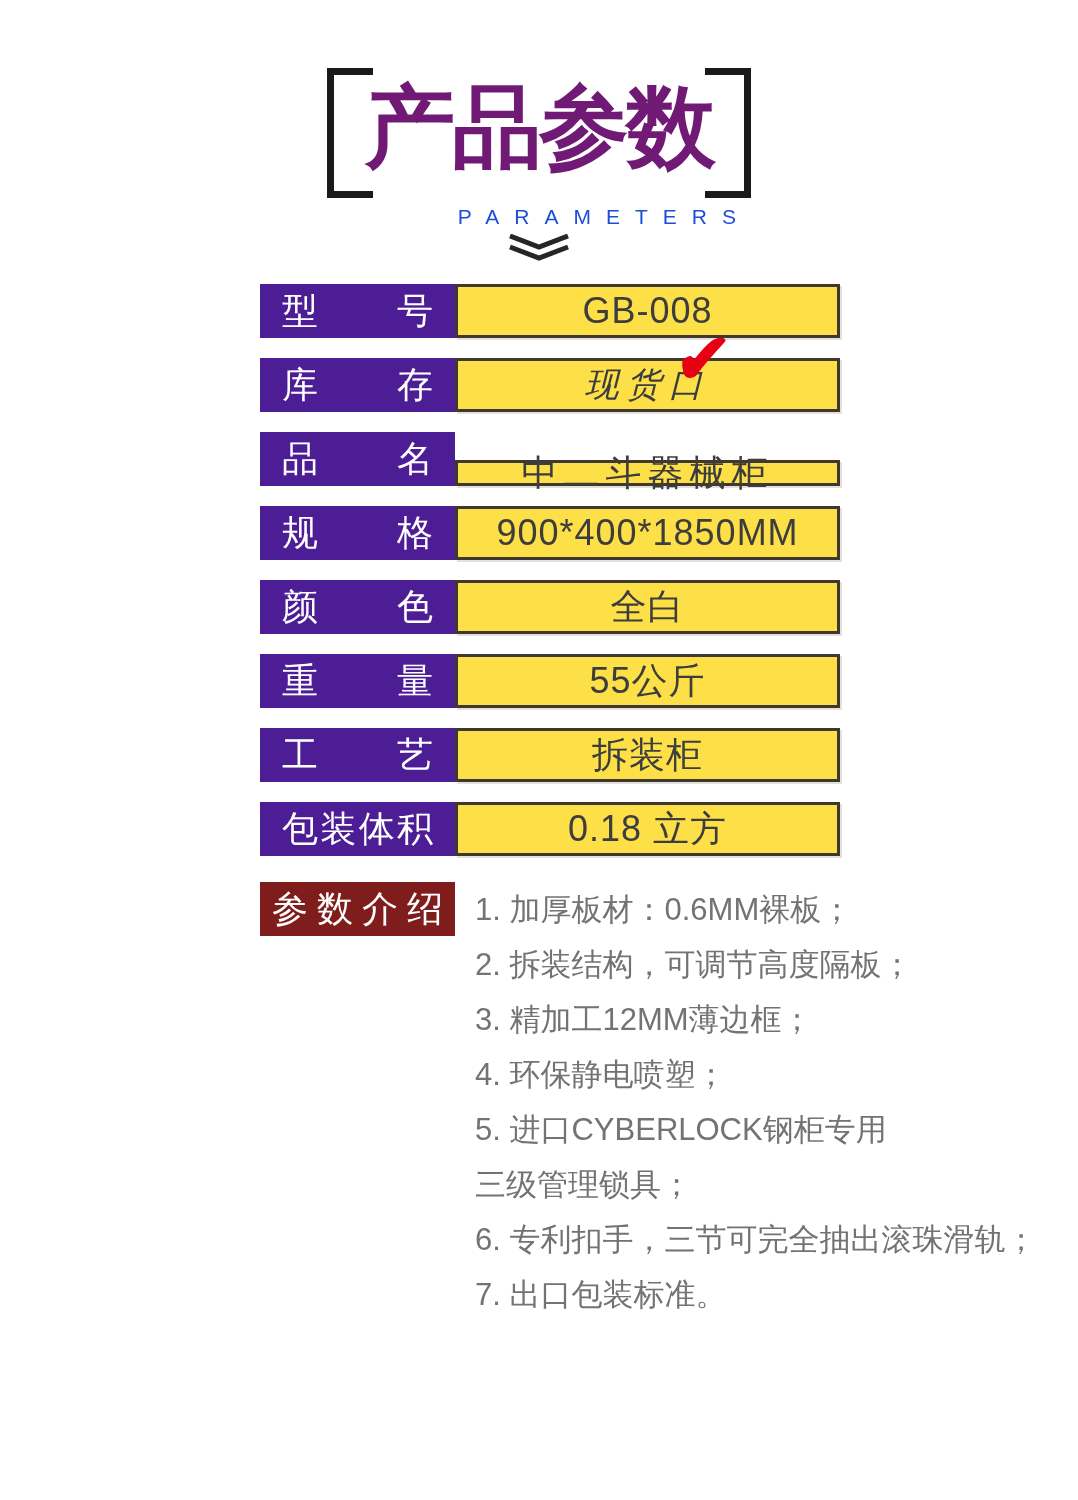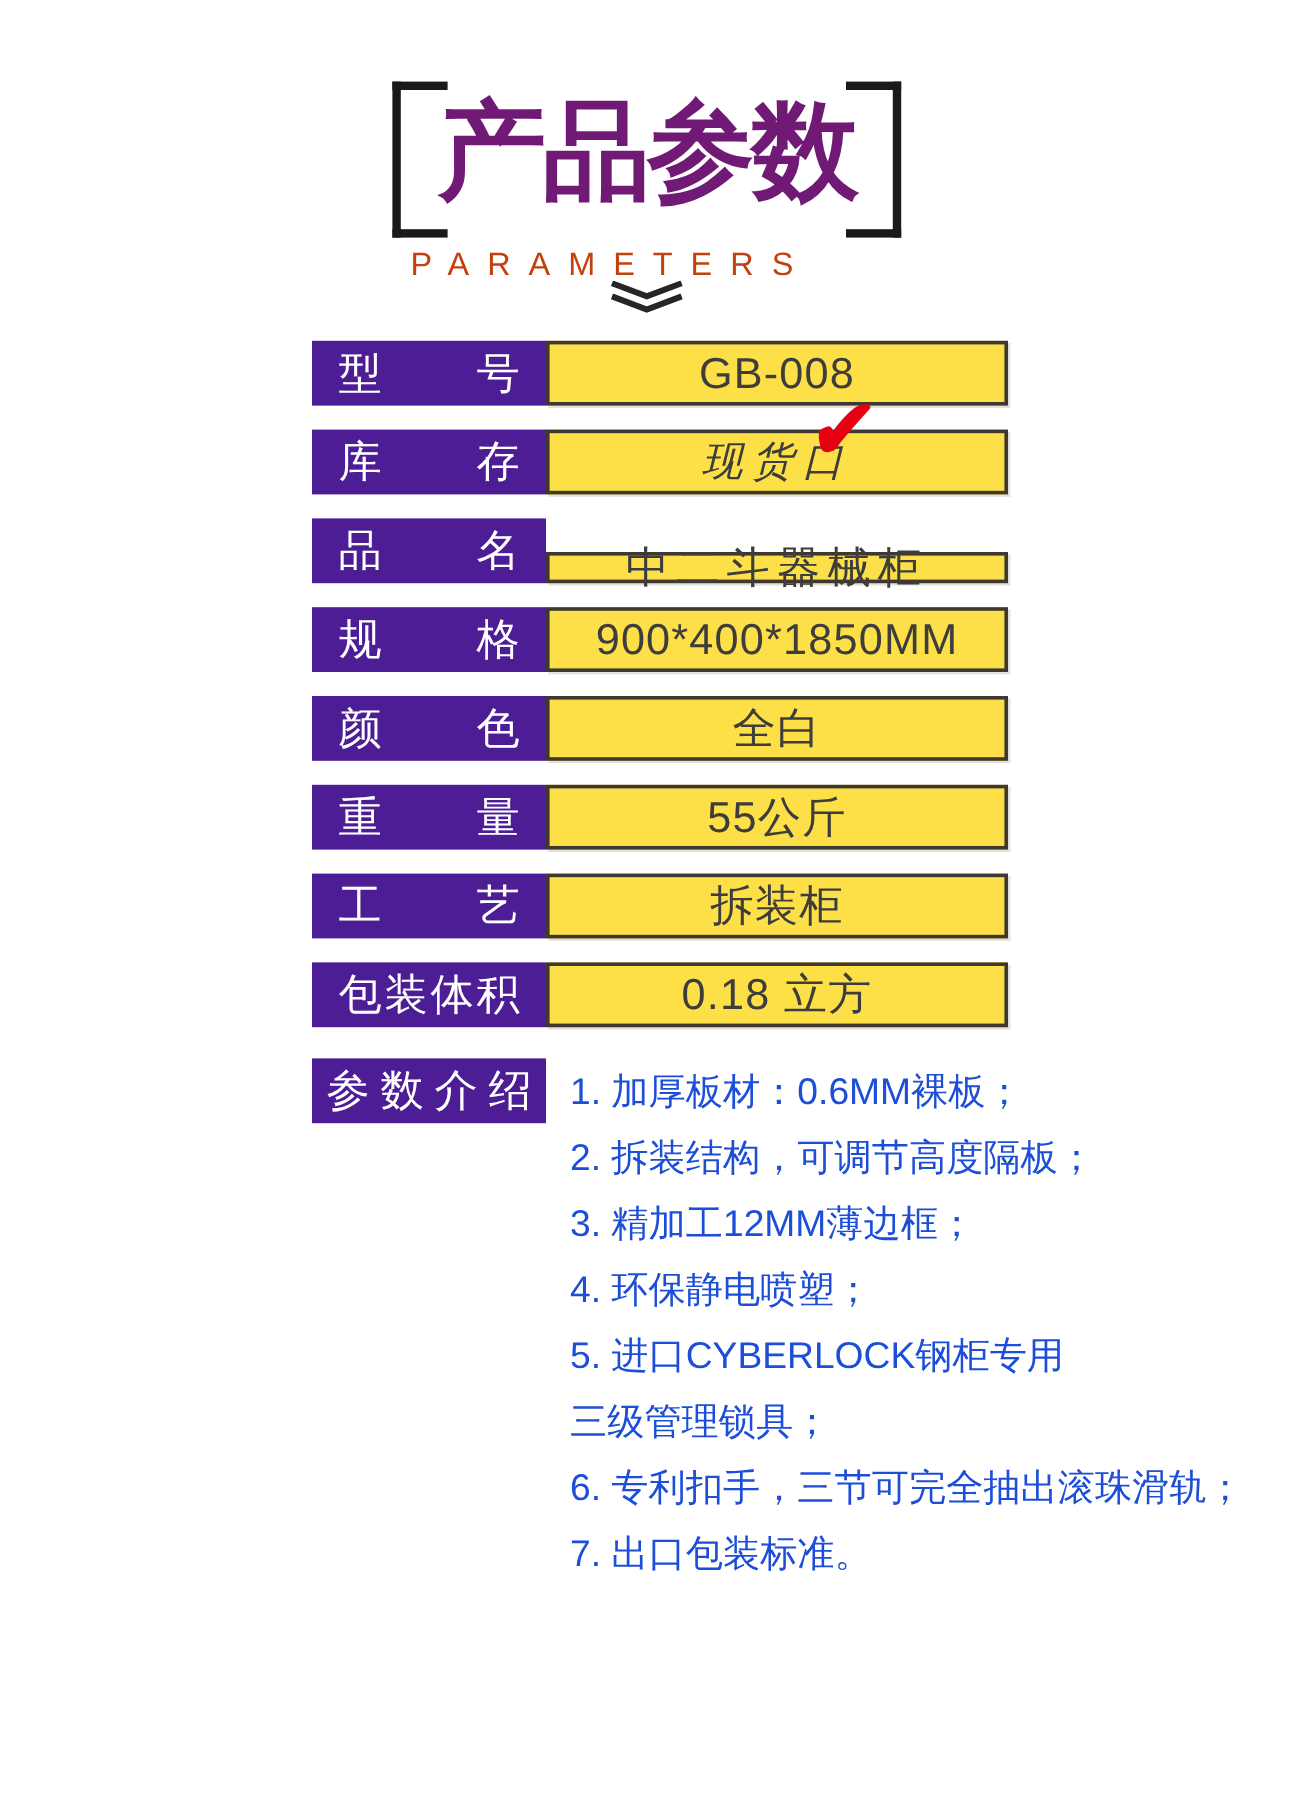--- a/index.html
+++ b/index.html
@@ -16,21 +16,21 @@
   .bracket { position:absolute; top:0; width:46px; height:130px; border:7px solid #1a1a1a; box-sizing:border-box; }
   .bracket-left  { left:0;  border-right:none; }
   .bracket-right { right:0; border-left:none; }
   .main-title {
     position:absolute; top:14px; left:0; right:0;
     text-align:center; font-size:90px; font-weight:700;
     letter-spacing:-3px; line-height:1; color:#701a75; white-space:nowrap;
   }
   .subtitle {
     position:absolute; top:137px; left:0; right:0;
-    text-align:left; font-size:27px; color:#c2410c;
+    text-align:right; font-size:21px; color:#1d4ed8;
     letter-spacing:15px; text-indent:15px; white-space:nowrap;
   }
   .chevron-wrap { position:absolute; top:166px; left:50%; transform:translateX(-50%); width:64px; height:30px; }
 
   
   .spec-table { position:absolute; top:284px; left:260px; width:580px; }
   .spec-row { display:flex; height:54px; margin-bottom:20px; }
   .row-label {
     width:195px; flex:0 0 195px; box-sizing:border-box;
     background:#4c1d95; color:#ffffff;
@@ -54,25 +54,25 @@
     transform:rotate(-6deg);
     text-shadow:1px 1px 0 #e60012;
     pointer-events:none;
   }
   .ls-wide { letter-spacing:6px;margin-top:28px; }
 
   
   .intro-row { display:flex; align-items:flex-start; margin-top:26px; }
   .intro-label {
     width:195px; flex:0 0 195px; box-sizing:border-box; height:54px;
-    background:#4c1d95; color:#ffffff;
+    background:#7f1d1d; color:#ffffff;
     font-size:36px; line-height:54px; padding:0 12px;
     text-align:justify; text-align-last:justify; white-space:nowrap;
   }
-  .intro-list { margin-left:20px; font-size:31px; color:#1d4ed8; line-height:55px; white-space:nowrap; }
+  .intro-list { margin-left:20px; font-size:31px; color:#737373; line-height:55px; white-space:nowrap; }
   .intro-line { height:55px; }
 </style>
 </head>
 <body>
 
 <div class="page">
 
   <div class="title-wrap">
     <div class="bracket bracket-left"></div>
     <div class="bracket bracket-right"></div>

